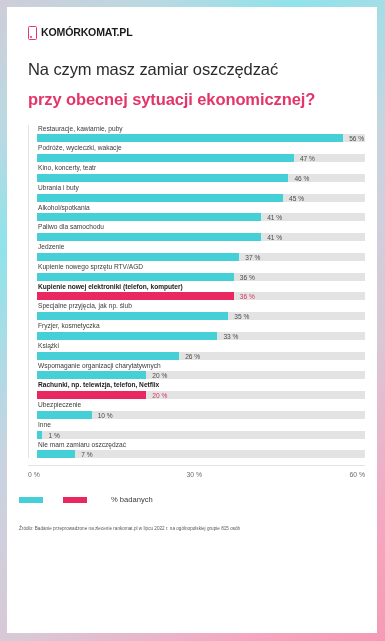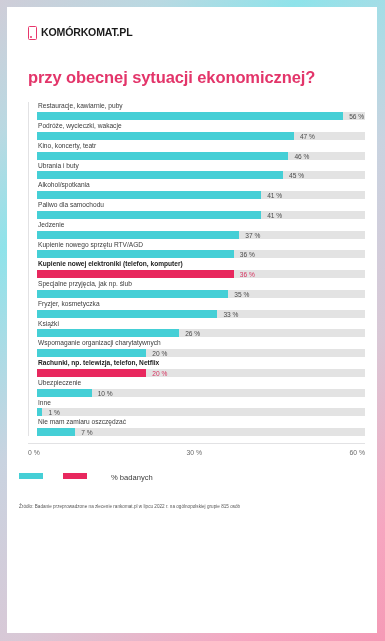--- a/index.html
+++ b/index.html
@@ -68,21 +68,21 @@
   }
   .row.hl .val { color:#d7325f; }
 
   .axis {
     position:relative; height:14px; margin-top:7px;
     border-top:1px solid #e2e2e4;
   }
   .tick { position:absolute; top:5px; font-size:6.8px; color:#6a6a6a; }
 
   
-  .legend { display:flex; align-items:flex-start; gap:20px; margin:16px 0 0 12px; }
+  .legend { display:flex; align-items:center; gap:20px; margin:16px 0 0 12px; }
   .sw { width:24px; height:6px; flex:none; }
   .sw.teal { background:#45cfd6; }
   .sw.red  { background:#e8285e; }
   .legend-label { font-size:7.6px; color:#3b3b3b; margin-left:4px; }
 
   .source {
     margin:22px 0 0 12px; font-size:4.6px; color:#575757;
     letter-spacing:0.02px; white-space:nowrap;
   }
 </style>
@@ -91,20 +91,21 @@
 
 <div class="frame">
   <div class="card">
 
     <div class="logo-row">
       <span class="logo-phone"></span>
       <span class="logo-text">KOMÓRKOMAT.PL</span>
     </div>
 
     <div class="title">
+      <div class="title-l1">Na czym masz zamiar oszczędzać</div>
       <div class="title-l2">przy obecnej sytuacji ekonomicznej?</div>
     </div>
 
     <div class="chart">
       <div class="plot" id="plot">
           <div class="row">
             <div class="row-label">Restauracje, kawiarnie, puby</div>
             <div class="track">
               <div class="bar" style="width: 93.3333%;"></div>
               <div class="val" style="left: 93.3333%;">56 %</div>

